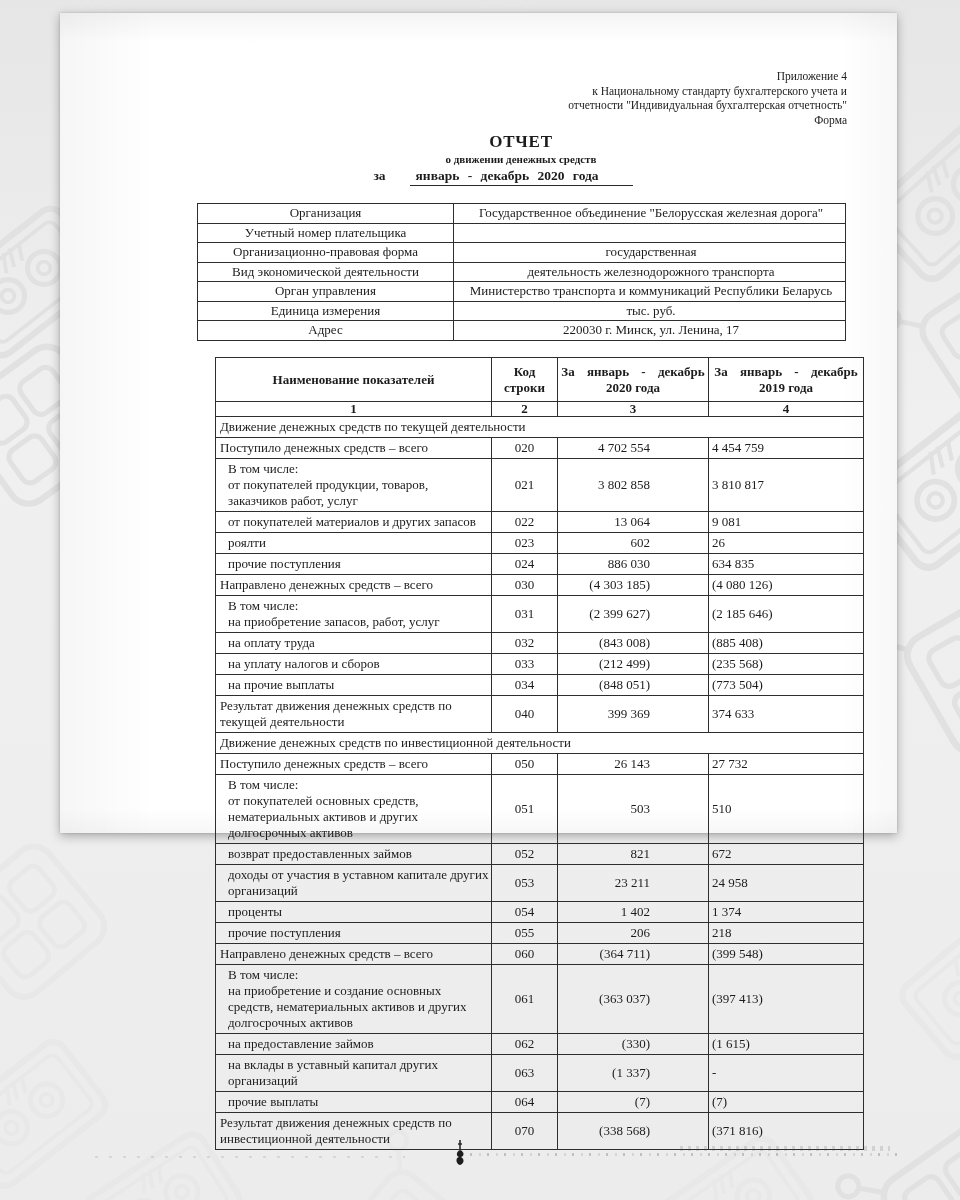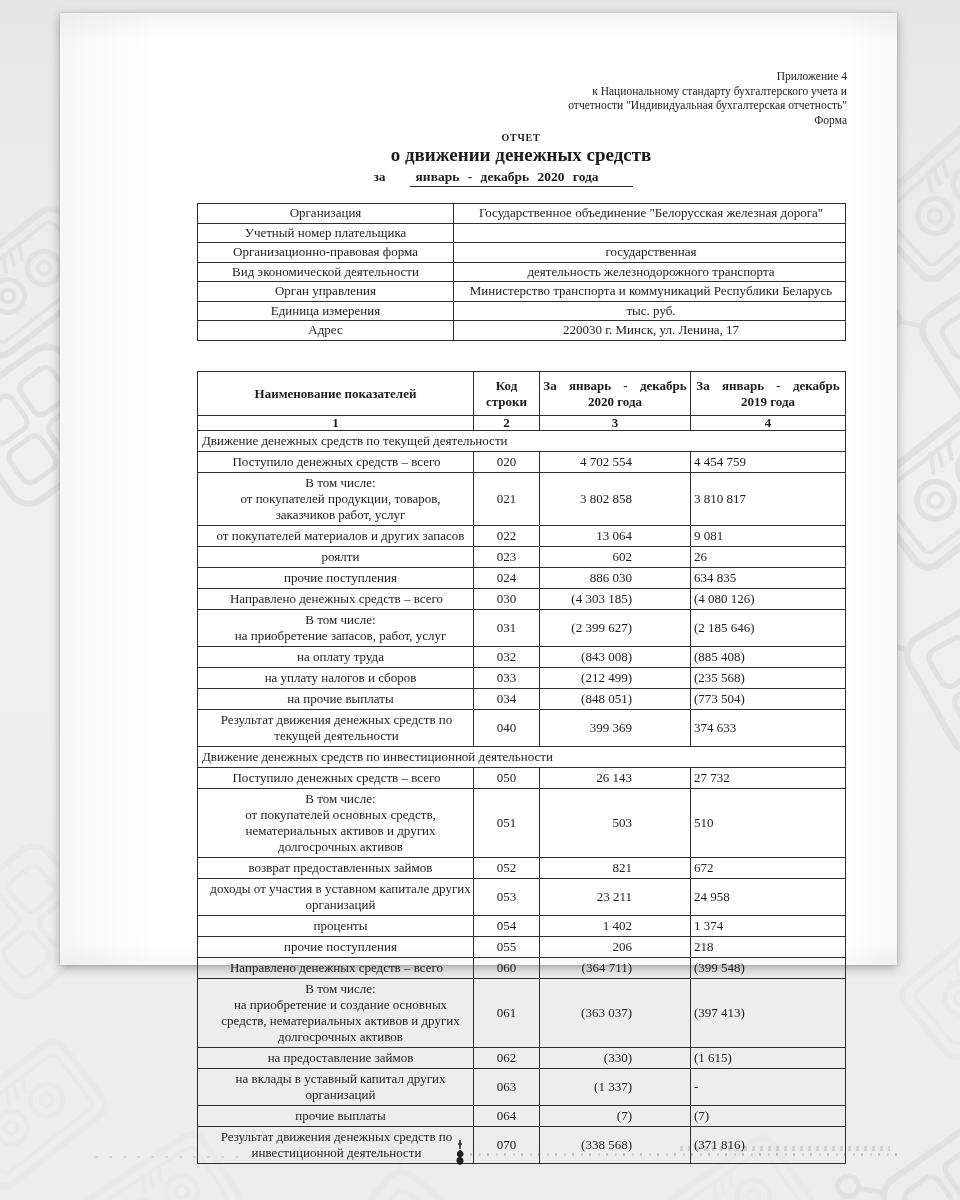--- a/index.html
+++ b/index.html
@@ -6,56 +6,56 @@
   html,body { background:#e9e9e9; }
   body { font-family:"Liberation Serif","DejaVu Serif",serif; color:#1c1c1c; }
 
   .stage { position:relative; width:960px; height:1200px; overflow:hidden;
            background:linear-gradient(180deg,#e6e6e6 0%,#f0f0f0 35%,#ececec 100%); }
 
   
   .wm { position:absolute; z-index:0; color:#e1e1e1; opacity:.95; }
   .wm.light { color:#e8e8e8; }
 
-  .sheet { position:absolute; z-index:1; left:60px; top:13px; width:837px; height:952px;
+  .sheet { position:absolute; z-index:1; left:60px; top:13px; width:837px; height:820px;
            background:#ffffff;
            box-shadow:0 3px 10px rgba(0,0,0,.30), 0 0 2px rgba(0,0,0,.18);padding-left:12px; }
   .sheet::before { content:""; position:absolute; inset:0; pointer-events:none;
            background:
              linear-gradient(180deg, rgba(0,0,0,.045), rgba(0,0,0,0) 30px),
              linear-gradient(90deg, rgba(0,0,0,.035), rgba(0,0,0,0) 95px),
              linear-gradient(270deg, rgba(0,0,0,.03), rgba(0,0,0,0) 55px),
              linear-gradient(0deg, rgba(0,0,0,.03), rgba(0,0,0,0) 25px); }
 
   .annex { position:absolute; top:56px; left:137px; width:650px; text-align:right;
            font-size:11.5px; line-height:14.6px; color:#222; }
 
   .title-wrap { position:absolute; top:119px; left:137px; width:648px; text-align:center; }
-  .t1 { font-size:10px; font-weight:bold; letter-spacing:.8px; }
-  .t2 { font-size:19px; font-weight:bold; margin-top:1px; }
+  .t1 { font-size:17px; font-weight:bold; letter-spacing:.8px; }
+  .t2 { font-size:11px; font-weight:bold; margin-top:1px; }
   .period { margin-top:3px; font-size:13.5px; font-weight:bold;
             display:flex; justify-content:center; position:relative; left:-18px; }
   .period .pfx { margin-right:24px; }
   .period .pval { border-bottom:1.5px solid #2a2a2a; padding:0 34px 1px 6px; word-spacing:5px; white-space:nowrap; }
 
   table { border-collapse:collapse; table-layout:fixed; }
   td, th { border:1px solid #2e2e2e; vertical-align:middle; }
 
   .org { position:absolute; top:190px; left:137px; width:648px; font-size:13px;text-align:center; }
   .org td { line-height:16.5px; height:19px; padding:1px 4px; }
   .org .o-label { width:256px; }
   .org .o-value { width:392px; padding-left:7px; }
 
-  .rt { position:absolute; top:344px; left:137px; width:648px; font-size:13px;margin-top:14px; }
+  .rt { position:absolute; top:344px; left:155px; width:648px; font-size:13px; }
   .rt td, .rt th { padding:2px 3px; line-height:16px; }
   .rt thead th { font-weight:bold; text-align:center; }
   .rt .hrow th { height:44px; }
   .rt .hsp { word-spacing:9px; }
   .rt .nrow th { height:15px; padding:0 2px; line-height:14px; }
-  .rt .c-name { text-align:center; padding-left:4px; padding-right:2px; }
+  .rt .c-name { text-align:left; padding-left:4px; padding-right:2px; }
   .rt .c-name.ind { padding-left:12px; }
   .rt .prefix { margin-bottom:0px; }
   .rt .c-code { text-align:center; width:66px; }
   .rt .c-v3 { text-align:right; padding-right:58px; }
   .rt .c-v4 { text-align:left; padding-right:6px; }
   .rt .c-section { text-align:left; padding-left:4px; height:19px; }
 
   
   .ink { position:absolute; left:394px; top:1127px; z-index:2; }
   .noise { position:absolute; z-index:2; pointer-events:none; }

